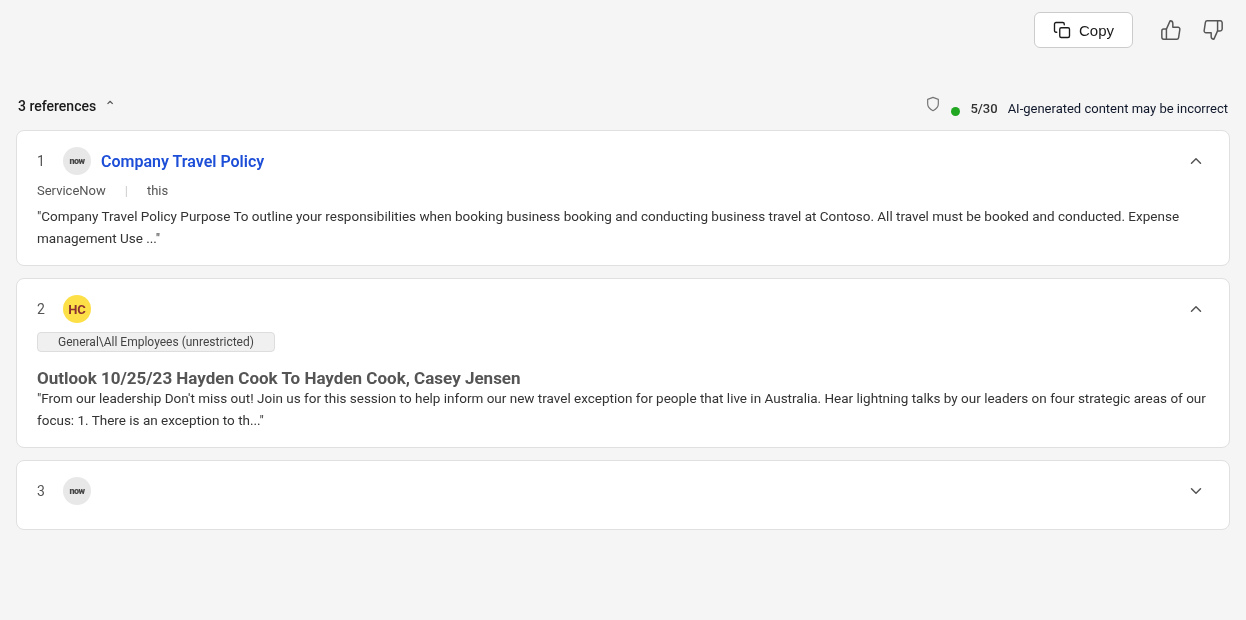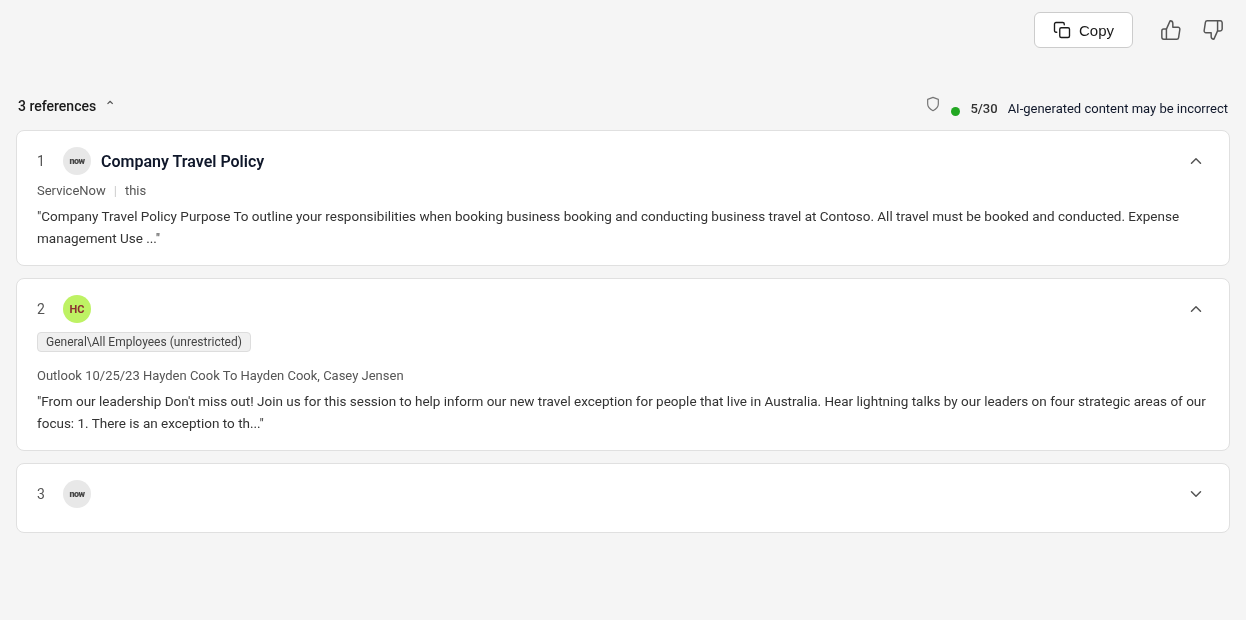--- a/index.html
+++ b/index.html
@@ -151,80 +151,80 @@
       font-size: 10px;
       font-weight: 700;
       overflow: hidden;
     }
 
     .now-avatar {
       background: #e8e8e8;
     }
 
     .hc-avatar {
-      background: #bef264;
+      background: #fde047;
       color: #8b3030;
-      font-size: 11px;
+      font-size: 13px;
     }
 
     .now-logo {
       font-size: 9px;
       font-weight: 900;
       color: #444;
       letter-spacing: -0.5px;
     }
 
     .card-title {
       font-size: 16px;
       font-weight: 600;
-      color: #0f172a;
+      color: #1d4ed8;
     }
 
     .chevron-btn {
       background: none;
       border: none;
       cursor: pointer;
       font-size: 16px;
       color: #555;
       padding: 4px;
       display: flex;
       align-items: center;
     }
 
     .card-meta {
       display: flex;
       align-items: center;
-      gap: 8px;
+      gap: 19px;
       font-size: 13px;
       color: #555;
       margin-bottom: 8px;
     }
 
     .meta-separator {
       color: #ccc;
     }
 
     .tag-badge {
       display: inline-block;
       background: #f0f0f0;
       border: 1px solid #ddd;
       border-radius: 4px;
-      padding: 2px 8px;
+      padding: 2px 20px;
       font-size: 12px;
       color: #444;
       margin-bottom: 8px;
     }
 
     .card-outlook-meta {
-      font-size: 13px;
-      color: #555;
-      margin-bottom: 8px;
+      font-size: 17px;
+      color: #555;
       display: flex;
       align-items: center;
       gap: 6px;
+      font-weight: bold;
     }
 
     .card-excerpt {
       font-size: 13.5px;
       color: #333;
       line-height: 1.6;
     }
   </style>
 </head>
 <body>

